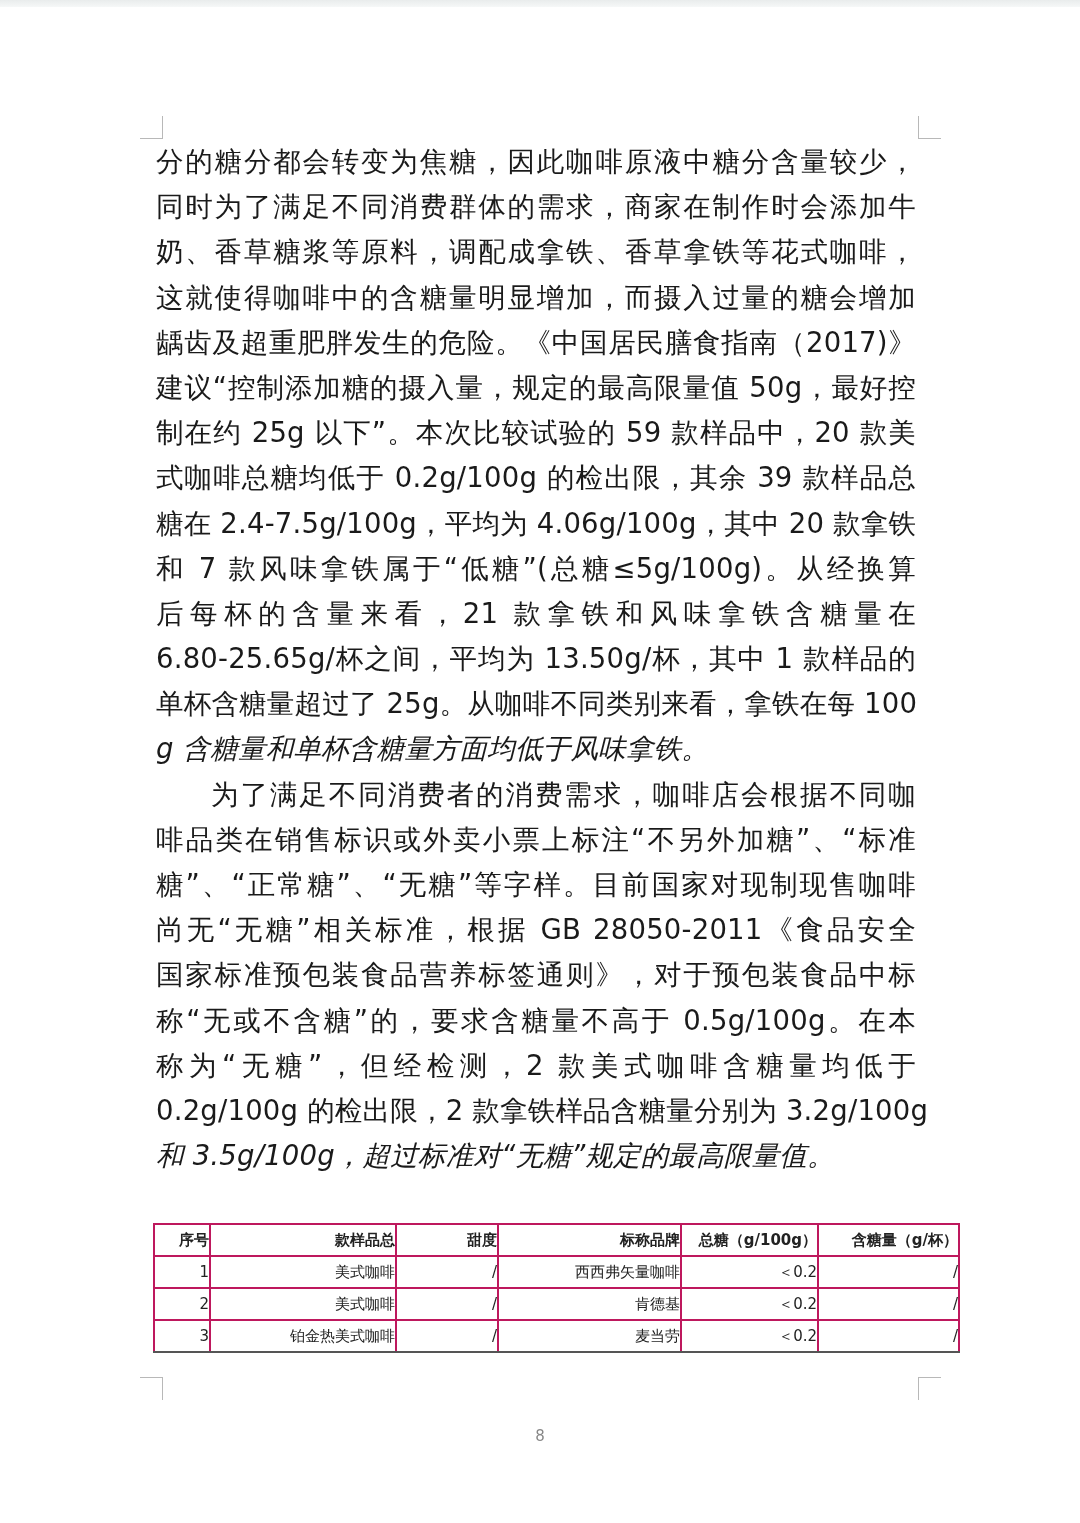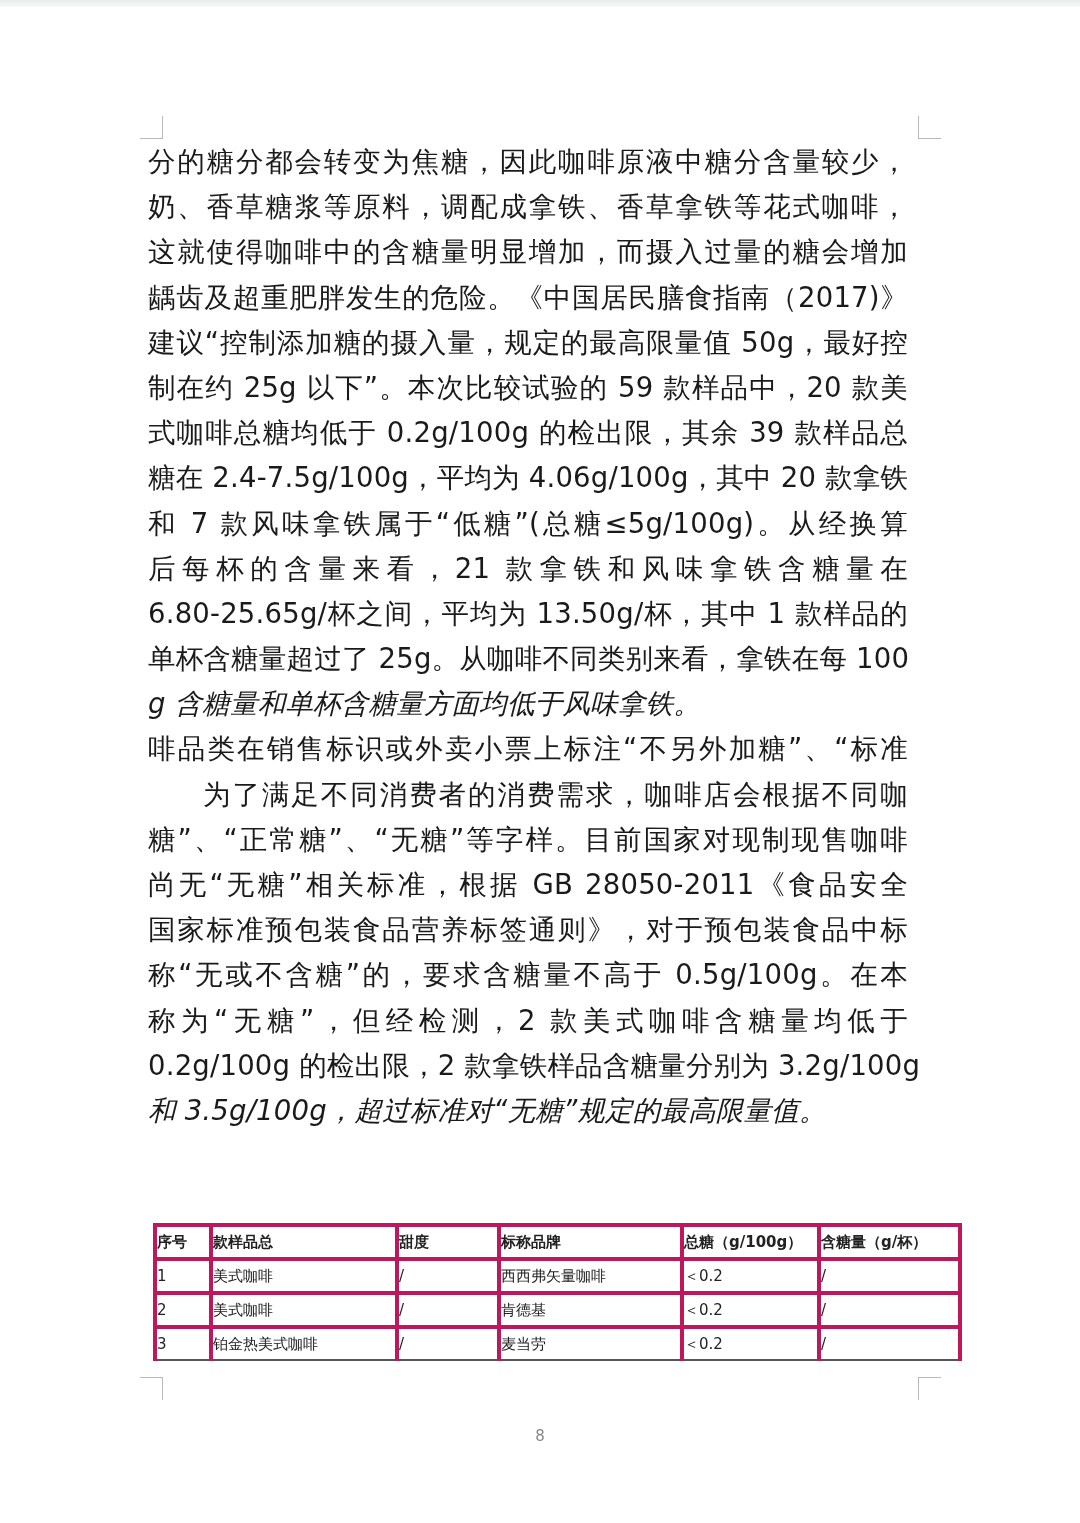--- a/index.html
+++ b/index.html
@@ -13,34 +13,34 @@
       position: absolute; left: 0; top: 0; width: 1080px; height: 7px;
       background: linear-gradient(#e9ecec, #f6f8f8);
     }
     .corner { position: absolute; width: 22px; height: 22px; border-color: #b8b8b8; border-style: solid; border-width: 0; }
     .corner.tl { left: 140px; top: 116px; border-right-width: 1.5px; border-bottom-width: 1.5px; }
     .corner.tr { left: 918px; top: 116px; border-left-width: 1.5px; border-bottom-width: 1.5px; }
     .corner.bl { left: 140px; top: 1377px; border-right-width: 1.5px; border-top-width: 1.5px; }
     .corner.br { left: 918px; top: 1377px; border-left-width: 1.5px; border-top-width: 1.5px; }
 
     .body-text {
-      position: absolute; left: 148px; top: 139px; width: 760px;
+      position: absolute; left: 156px; top: 139px; width: 760px;
       font-size: 27.5px; line-height: 45.2px; letter-spacing: 0.2px;
     }
     .line { display: block; white-space: nowrap; text-align: justify; text-align-last: justify; height: 45.2px; }
     .line.last { text-align-last: left; font-style: italic; }
     .line.indent { padding-left: 55px; }
 
     table.data {
       position: absolute; left: 153px; top: 1223px; width: 805px;
       border-collapse: collapse; table-layout: fixed;
       font-size: 15px; color: #222;
     }
     table.data td, table.data th {
-      border: 4px solid #be185d; height: 30px; padding: 0; text-align: left;
+      border: 2px solid #be185d; height: 30px; padding: 0; text-align: right;
       font-weight: normal; white-space: nowrap; overflow: hidden;
     }
     table.data th { font-weight: bold; font-size: 15px; }
     table.data tr:last-child td { border-bottom: 2px solid #555; }
     .page-number {
       position: absolute; left: 0; width: 1080px; top: 1427px; text-align: center;
       font-size: 15px; color: #888;
     }
   </style>
 </head>
@@ -49,36 +49,37 @@
 <div class="top-shade"></div>
 
 <div class="corner tl"></div>
 <div class="corner tr"></div>
 <div class="corner bl"></div>
 <div class="corner br"></div>
 
 <div class="body-text">
   <div>
     <span class="line">分的糖分都会转变为焦糖，因此咖啡原液中糖分含量较少，</span>
+    <span class="line">同时为了满足不同消费群体的需求，商家在制作时会添加牛</span>
     <span class="line">奶、香草糖浆等原料，调配成拿铁、香草拿铁等花式咖啡，</span>
     <span class="line">这就使得咖啡中的含糖量明显增加，而摄入过量的糖会增加</span>
     <span class="line">龋齿及超重肥胖发生的危险。《中国居民膳食指南（2017)》</span>
     <span class="line">建议“控制添加糖的摄入量，规定的最高限量值 50g，最好控</span>
     <span class="line">制在约 25g 以下”。本次比较试验的 59 款样品中，20 款美</span>
     <span class="line">式咖啡总糖均低于 0.2g/100g 的检出限，其余 39 款样品总</span>
     <span class="line">糖在 2.4-7.5g/100g，平均为 4.06g/100g，其中 20 款拿铁</span>
     <span class="line">和 7 款风味拿铁属于“低糖”(总糖≤5g/100g)。从经换算</span>
     <span class="line">后每杯的含量来看，21 款拿铁和风味拿铁含糖量在</span>
     <span class="line">6.80-25.65g/杯之间，平均为 13.50g/杯，其中 1 款样品的</span>
     <span class="line">单杯含糖量超过了 25g。从咖啡不同类别来看，拿铁在每 100</span>
     <span class="line last">g 含糖量和单杯含糖量方面均低于风味拿铁。</span>
   </div>
   <div>
+    <span class="line indent">为了满足不同消费者的消费需求，咖啡店会根据不同咖</span>
     <span class="line">啡品类在销售标识或外卖小票上标注“不另外加糖”、“标准</span>
-    <span class="line indent">为了满足不同消费者的消费需求，咖啡店会根据不同咖</span>
     <span class="line">糖”、“正常糖”、“无糖”等字样。目前国家对现制现售咖啡</span>
     <span class="line">尚无“无糖”相关标准，根据 GB 28050-2011《食品安全</span>
     <span class="line">国家标准预包装食品营养标签通则》，对于预包装食品中标</span>
     <span class="line">称“无或不含糖”的，要求含糖量不高于 0.5g/100g。在本</span>
     <span class="line">称为“无糖”，但经检测，2 款美式咖啡含糖量均低于</span>
     <span class="line">0.2g/100g 的检出限，2 款拿铁样品含糖量分别为 3.2g/100g</span>
     <span class="line last">和 3.5g/100g，超过标准对“无糖”规定的最高限量值。</span>
   </div>
 </div>
 

